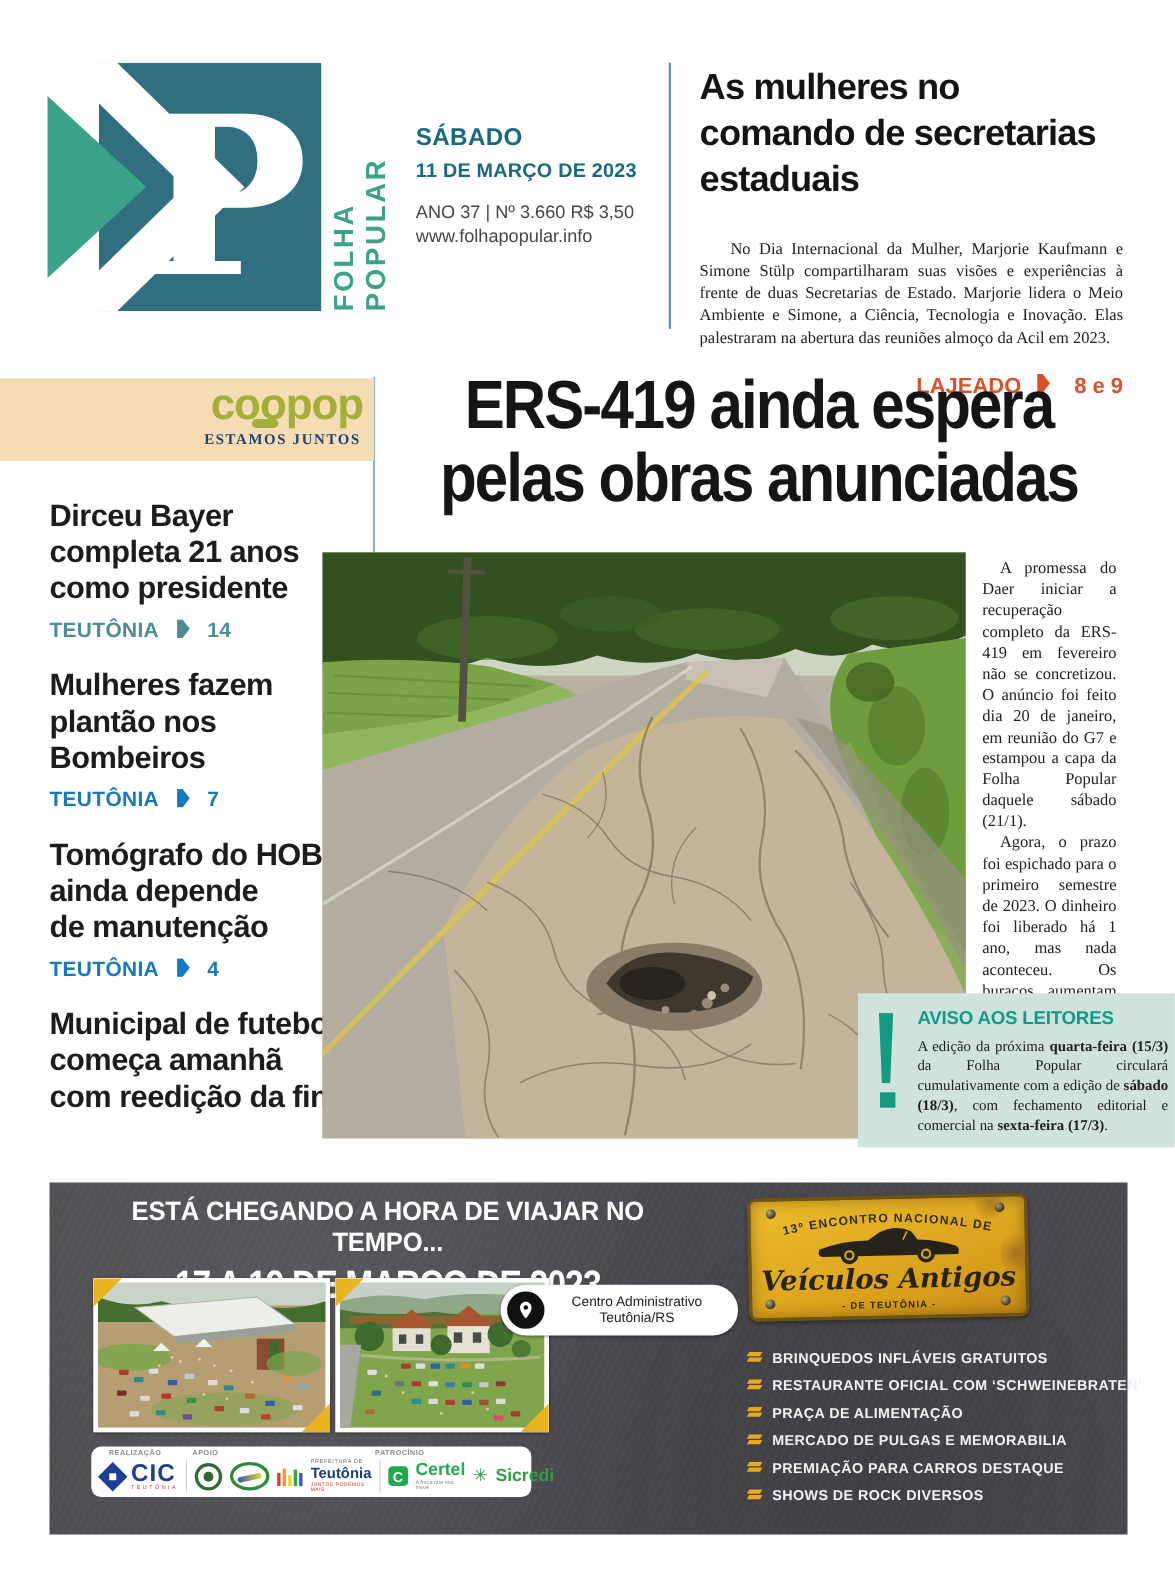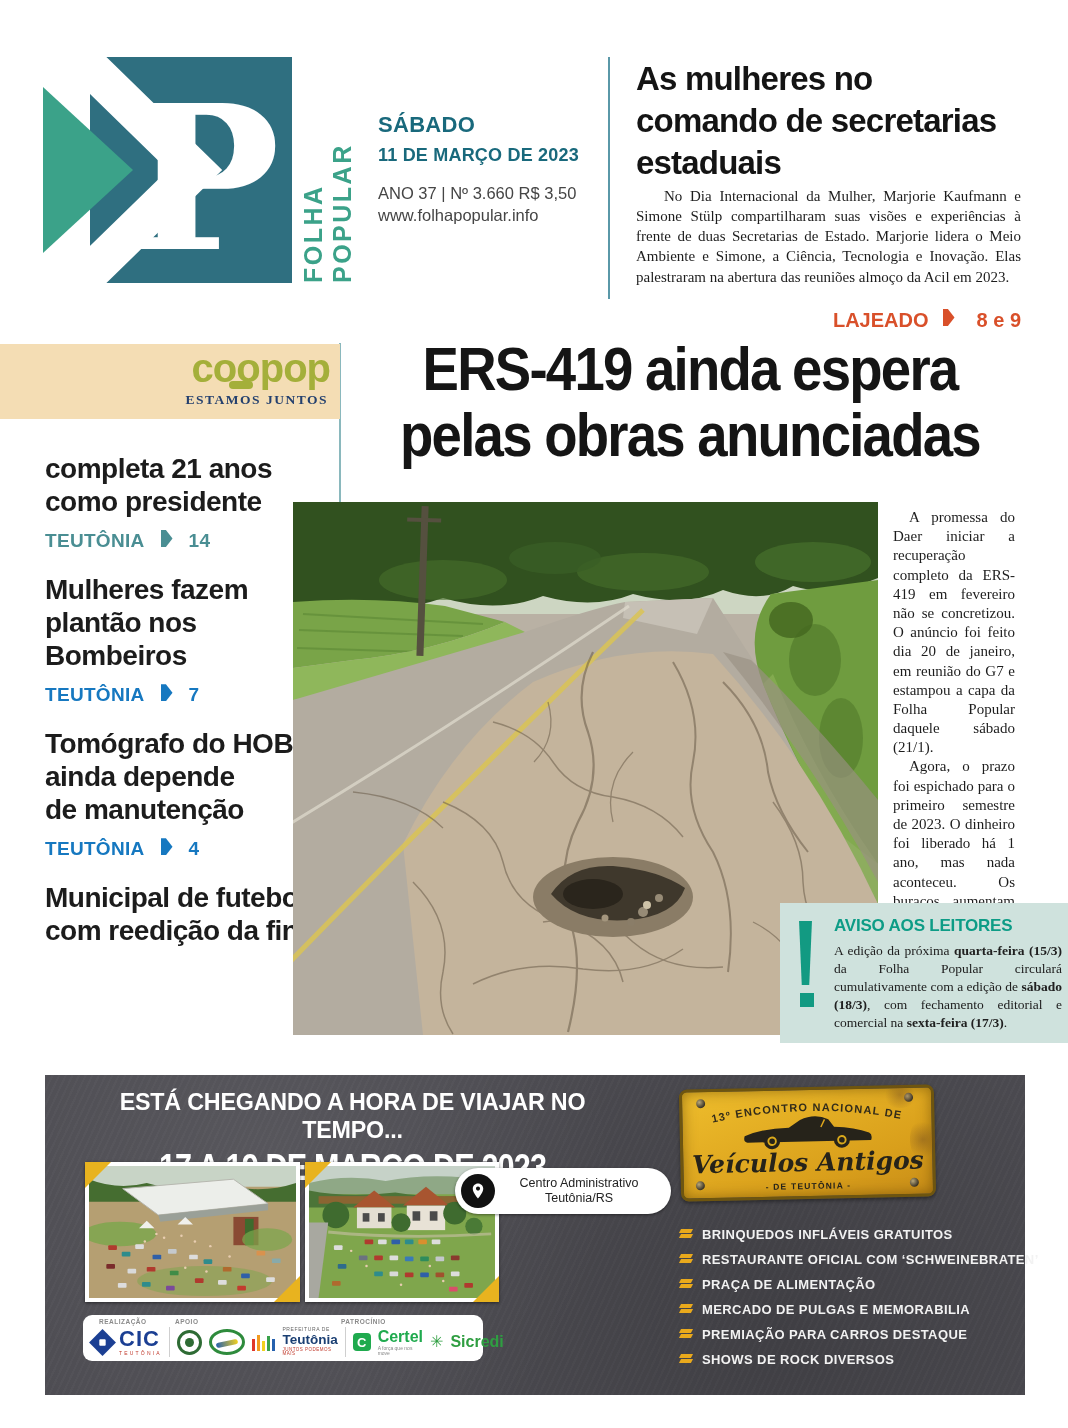--- a/index.html
+++ b/index.html
@@ -15,21 +15,21 @@
   .edition-date{font-size:18px;font-weight:800;color:#19697c;margin-top:7px;letter-spacing:.2px;}
   .edition-info{font-size:16.5px;color:#454545;margin-top:18px;}
   .website{font-size:16.5px;color:#454545;margin-top:3px;}
   .vrule{position:absolute;background:#5a98a8;width:1.5px;}
   #rule-top{left:608px;top:57px;height:242px;}
   #rule-side{left:339px;top:343px;height:160px;background:#8ab8bd;}
 
   
   #topstory{position:absolute;left:636px;top:58px;width:385px;}
   .ts-headline{font-size:33px;line-height:1.27;font-weight:700;color:#141414;letter-spacing:-.8px;}
-  .ts-body{margin-top:2px;font-family:"Liberation Serif","DejaVu Serif",serif;font-size:15px;line-height:1.35;
+  .ts-body{margin-top:33px;font-family:"Liberation Serif","DejaVu Serif",serif;font-size:15px;line-height:1.35;
     color:#1d1d1d;text-align:justify;text-indent:28px;}
   .section-row{display:flex;align-items:flex-start;font-weight:800;}
   .ptr{display:inline-block;width:12px;height:17px;background:currentColor;
     clip-path:polygon(0 0,45% 0,100% 50%,45% 100%,0 100%);flex:0 0 auto;}
   #topstory .section-row{justify-content:flex-end;margin-top:22px;font-size:20px;gap:14px;}
   #topstory .pg{margin-left:8px;}
 
   
   #coopop{position:absolute;left:0;top:344px;width:340px;height:75px;background:#f4ddb4;}
   .coopop-brand{position:absolute;right:10px;top:2px;font-size:40px;font-weight:800;letter-spacing:-1px;color:#a4af3a;}
@@ -178,20 +178,21 @@
   </div>
 
   <div id="coopop">
     <div class="coopop-brand">coopop</div>
     <div class="coopop-link"></div>
     <div class="coopop-slogan">ESTAMOS JUNTOS</div>
   </div>
 
   <div id="briefs">
     <div class="brief">
+      <div class="brief-line">Dirceu Bayer</div>
       <div class="brief-line">completa 21 anos</div>
       <div class="brief-line">como presidente</div>
       <div class="section-row" style="color: rgb(74, 142, 147);">
         <span>TEUTÔNIA</span>
         <span class="ptr"></span>
         <span>14</span>
       </div>
     </div>
     <div class="brief">
       <div class="brief-line">Mulheres fazem</div>
@@ -208,20 +209,21 @@
       <div class="brief-line">ainda depende</div>
       <div class="brief-line">de manutenção</div>
       <div class="section-row" style="color: rgb(22, 120, 192);">
         <span>TEUTÔNIA</span>
         <span class="ptr"></span>
         <span>4</span>
       </div>
     </div>
     <div class="brief">
       <div class="brief-line">Municipal de futebol</div>
+      <div class="brief-line">começa amanhã</div>
       <div class="brief-line">com reedição da final</div>
     </div>
   </div>
 
   <div id="mainhead">
     <div class="mh-line">ERS-419 ainda espera</div>
     <div class="mh-line">pelas obras anunciadas</div>
   </div>
 
   <div id="photocredit">CAMILLE LENZ DA SILVA</div>

